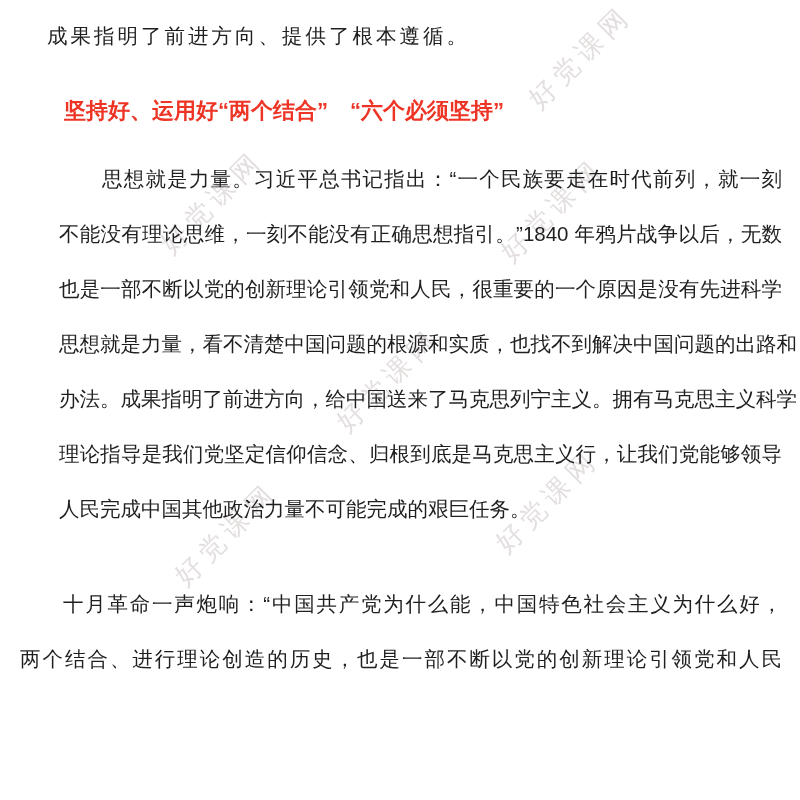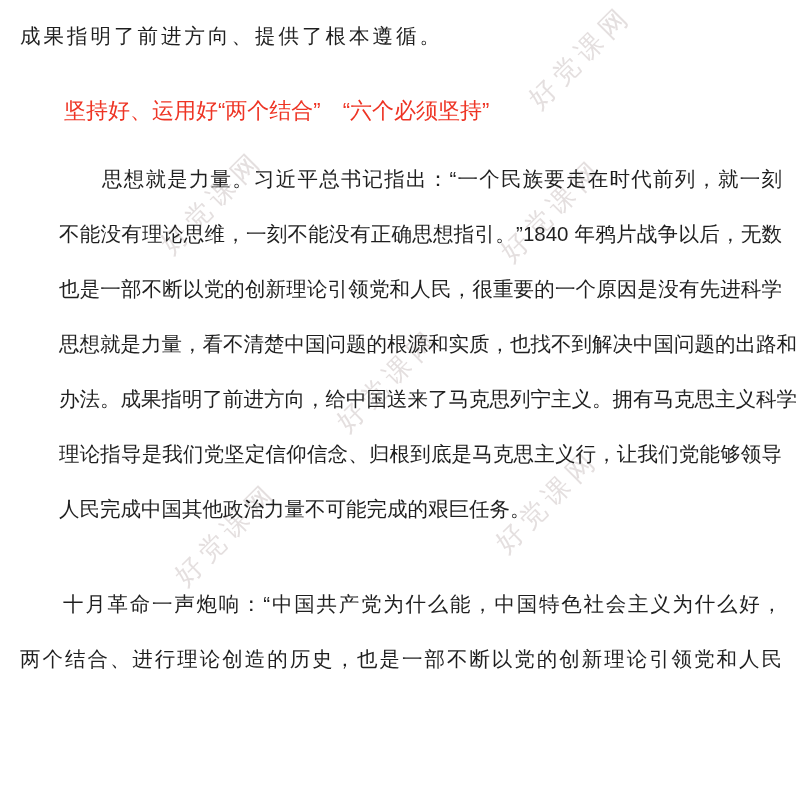--- a/index.html
+++ b/index.html
@@ -37,26 +37,26 @@
     line-height:55px;
     white-space:nowrap;
     color:var(--body-color);
   }
   .line.justify{
     text-align:justify;
     text-align-last:justify;
     text-justify:inter-character;
   }
   .line.indent{ text-indent:2.1em; }
-  .line.intro{ letter-spacing:3px; }
+  .line.intro{ letter-spacing:3px;margin-left:27px; }
   .heading{
     margin:20px 0 0 0;
     font-size:22px;
     line-height:55px;
-    font-weight:400;
+    font-weight:700;
     text-indent:2.0em;
     color:var(--heading-color);
     white-space:nowrap;
   }
   .para{ margin:0; }
   .para.first{ margin-top:13px;margin-left:39px; }
   .para.second{ margin-top:40px; }
 </style>
 </head>
 <body>

